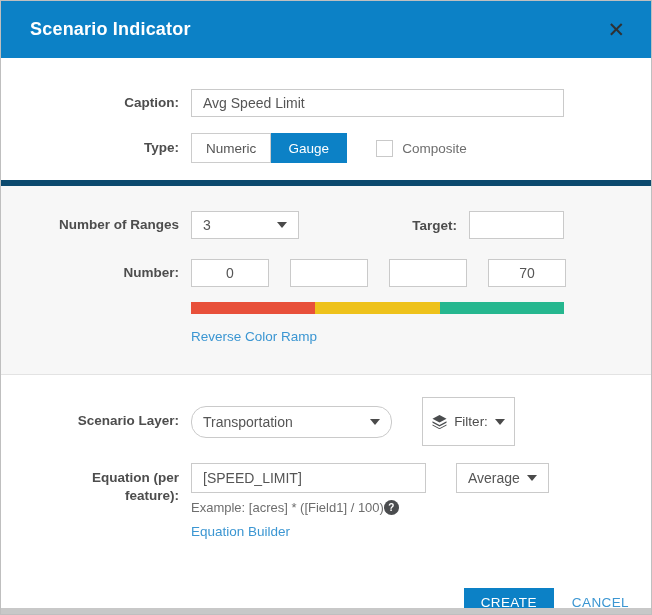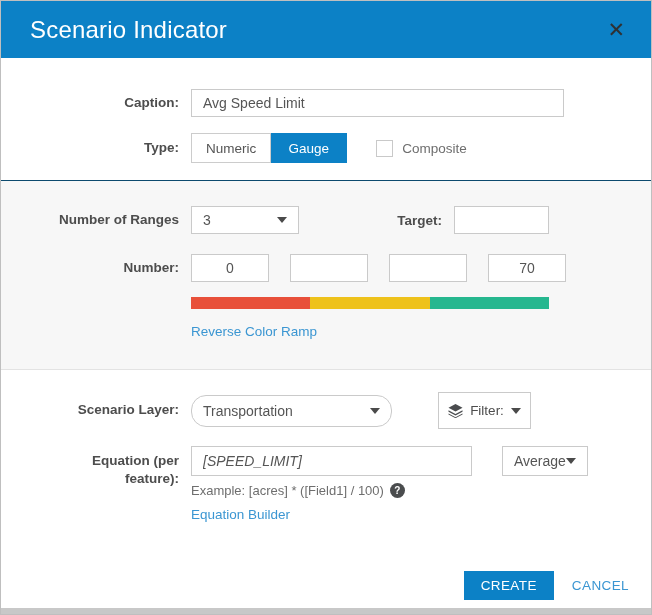--- a/index.html
+++ b/index.html
@@ -16,21 +16,21 @@
     overflow: hidden;
   }
   
   .header {
     height: 57px;
     background: #0c81c6;
     display: flex; align-items: center;
     padding: 0 22px 0 29px;
   }
   .header .title {
-    color: #ffffff; font-size: 24px; font-weight: 400; letter-spacing: .2px;
+    color: #ffffff; font-size: 18px; font-weight: 700; letter-spacing: .2px;
     flex: 1;
   }
   .close-btn {
     color: #2f3133; font-size: 21px; line-height: 1;
     cursor: pointer; font-weight: 400; padding: 2px 4px;
   }
   
   .row { display: flex; align-items: center; padding-right: 87px; }
   .label-col {
     width: 178px; flex: 0 0 178px;
@@ -61,23 +61,23 @@
   .seg-btn + .seg-btn { border-left: none; }
   .composite-wrap { display: flex; align-items: center; margin-left: 29px; }
   .checkbox {
     width: 17px; height: 17px; border: 1px solid #c9c9c9; background: #fff;
     cursor: pointer;
   }
   .checkbox-label { margin-left: 9px; font-size: 13.5px; color: #6e6e6e; }
   
   .panel {
     background: #f7f7f7;
-    border-top: 1px solid #0c4a6e;
+    border-top: 6px solid #0c4a6e;
     border-bottom: 1px solid #e3e3e3;
-    padding: 25px 15px 29px 0;
+    padding: 25px 0 29px 0;
   }
   .select-box {
     height: 28px; background: #fff; border: 1px solid #cacaca;
     display: flex; align-items: center; cursor: pointer;
     font-size: 14px; color: #555; padding: 0 11px;
   }
   .select-box .sel-value { flex: 1; }
   .caret {
     width: 0; height: 0;
     border-left: 5px solid transparent; border-right: 5px solid transparent;
@@ -95,32 +95,32 @@
   .ramp { width: 375px; height: 12px; display: flex; }
   .ramp-seg { flex: 1; height: 100%; }
   .reverse-row { margin-top: 13px; }
   .reverse-wrap { width: 375px; }
   .link { color: #3b96d2; font-size: 13.5px; text-decoration: none; cursor: pointer; }
   
   .section-layer { padding-top: 22px; background: #fff; }
   .row-top { align-items: flex-start; }
   .wide-select { width: 201px; height: 32px; border-radius: 15px; }
   .side-btn {
-    margin-left: 46px; width: 93px; height: 37px;
+    margin-left: 30px; width: 93px; height: 49px;
     background: #fff; border: 1px solid #cacaca;
     display: flex; align-items: center; justify-content: center;
     cursor: pointer; font-size: 13.5px; color: #4d4d4d; gap: 7px;
   }
   .equation-row { margin-top: 17px; }
-  .equation-input { width: 281px; height: 30px; font-style: italic; }
+  .equation-input { width: 235px; height: 30px; }
   .avg-select { margin-left: 30px; width: 93px; height: 30px; }
   .example-row { margin-top: 7px; }
   .example-text {
     font-size: 13px; color: #6e6e6e;
-    display: flex; align-items: center; gap: 6px;
+    display: flex; align-items: center; 
   }
   .help-icon {
     width: 15px; height: 15px; border-radius: 50%;
     background: #4a4c4e; color: #fff;
     font-size: 10px; font-weight: bold;
     display: inline-flex; align-items: center; justify-content: center;
     cursor: pointer;
   }
   .builder-row { margin-top: 7px; }
   

